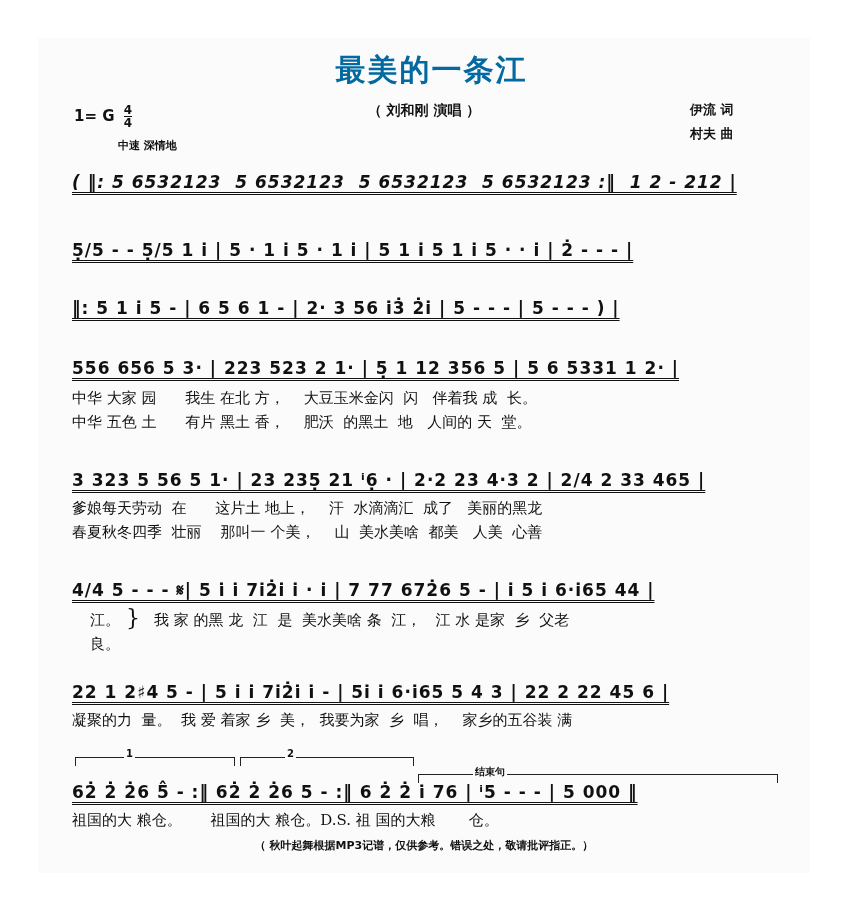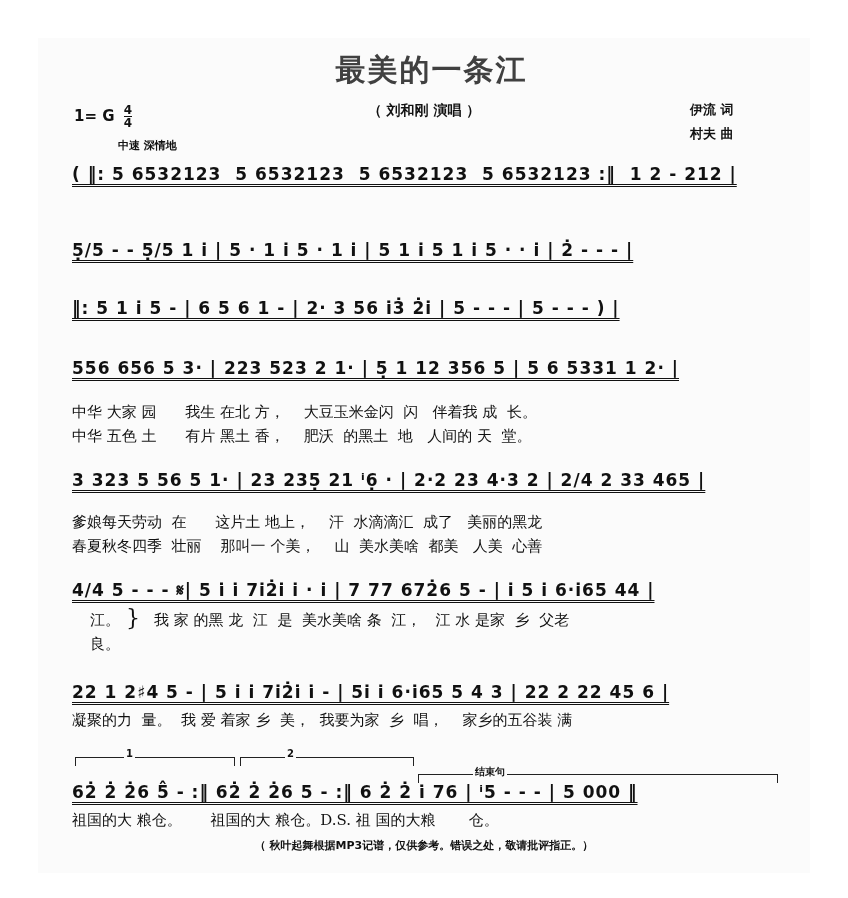--- a/index.html
+++ b/index.html
@@ -9,21 +9,21 @@
     font-family: "DejaVu Sans", "Liberation Sans", sans-serif;
     color: #111;
     position: relative;
   }
   .page {
     position: absolute; left: 38px; top: 38px; width: 772px; height: 835px;
     background: #fbfbfb;
   }
   .title {
     position: absolute; left: 0; right: 0; top: 50px; text-align: center;
-    font-size: 30px; font-weight: bold; color: #404040; letter-spacing: 2px; margin-left: 15px;
+    font-size: 30px; font-weight: bold; color: #0369a1; letter-spacing: 2px; margin-left: 15px;
   }
   .performer {
     position: absolute; left: 0; right: 0; top: 102px; text-align: center;
     font-size: 14px; font-weight: bold;
   }
   .key { position: absolute; left: 74px; top: 104px; font-size: 15px; font-weight: bold; }
   .key .frac { display: inline-flex; flex-direction: column; vertical-align: middle; font-size: 12px; line-height: 12px; margin-left: 4px; }
   .key .frac span:first-child { border-bottom: 1px solid #111; }
   .tempo { position: absolute; left: 74px; top: 138px; font-size: 11px; font-weight: bold; margin-left: 44px; }
   .credits { position: absolute; left: 690px; top: 98px; font-size: 13px; font-weight: bold; line-height: 24px; }
@@ -57,41 +57,41 @@
     <span>4</span>
     <span>4</span>
   </span>
 </div>
 <div class="tempo">中速 深情地</div>
 <div class="credits">
   <div>伊流 词</div>
   <div>村夫 曲</div>
 </div>
 
-<div class="line" style="top:164px;">
+<div class="line" style="top:172px;font-style:italic;">
   <div class="notes">( ‖: 5 6532123  5 6532123  5 6532123  5 6532123 :‖  1 2 - 212 |</div>
 </div>
 
 <div class="line" style="top:240px;">
   <div class="notes">5̣/5 - - 5̣/5 1 i̇ | 5 · 1 i̇ 5 · 1 i̇ | 5 1 i̇ 5 1 i̇ 5 · · i̇ | 2̇ - - - |</div>
 </div>
 
 <div class="line" style="top:298px;">
   <div class="notes">‖: 5 1 i̇ 5 - | 6 5 6 1 - | 2· 3 56 i̇3̇ 2̇i̇ | 5 - - - | 5 - - - ) |</div>
 </div>
 
 <div class="line" style="top:358px;">
   <div class="notes">556 656 5 3· | 223 523 2 1· | 5̣ 1 12 356 5 | 5 6 5331 1 2· |</div>
-  <div class="lyric" style="margin-top:22px;">中华 大家 园      我生 在北 方，    大豆玉米金闪  闪   伴着我 成  长。</div>
+  <div class="lyric" style="margin-top:8px;">中华 大家 园      我生 在北 方，    大豆玉米金闪  闪   伴着我 成  长。</div>
   <div class="lyric">中华 五色 土      有片 黑土 香，    肥沃  的黑土  地   人间的 天  堂。</div>
 </div>
 
 <div class="line" style="top:470px;">
   <div class="notes">3 323 5 56 5 1· | 23 235̣ 21 ⁱ6̣ · | 2·2 23 4·3 2 | 2/4 2 33 465 |</div>
-  <div class="lyric" style="margin-top:20px;">爹娘每天劳动  在      这片土 地上，    汗  水滴滴汇  成了   美丽的黑龙</div>
+  <div class="lyric" style="margin-top:6px;">爹娘每天劳动  在      这片土 地上，    汗  水滴滴汇  成了   美丽的黑龙</div>
   <div class="lyric">春夏秋冬四季  壮丽    那叫一 个美，    山  美水美啥  都美   人美  心善</div>
 </div>
 
 <div class="line" style="top:580px;">
   <div class="notes">4/4 5 - - - 𝄋| 5 i̇ i̇ 7i̇2̇i̇ i̇ · i̇ | 7 77 672̇6 5 - | i̇ 5 i̇ 6·i̇65 44 |</div>
   <div class="row" style="margin-top:6px;">
     <div style="display:flex;flex-direction:column;margin-left:18px;margin-right:6px;">
       <span class="lyric">江。</span>
       <span class="lyric">良。</span>
     </div>

